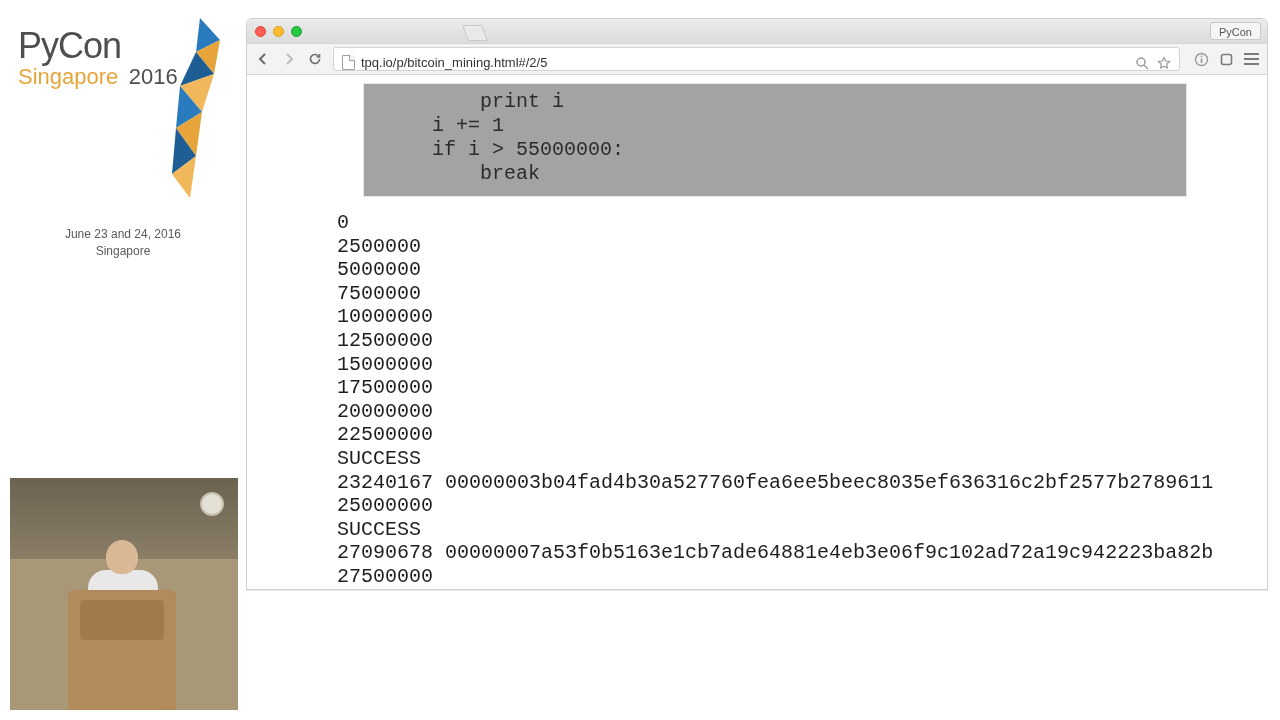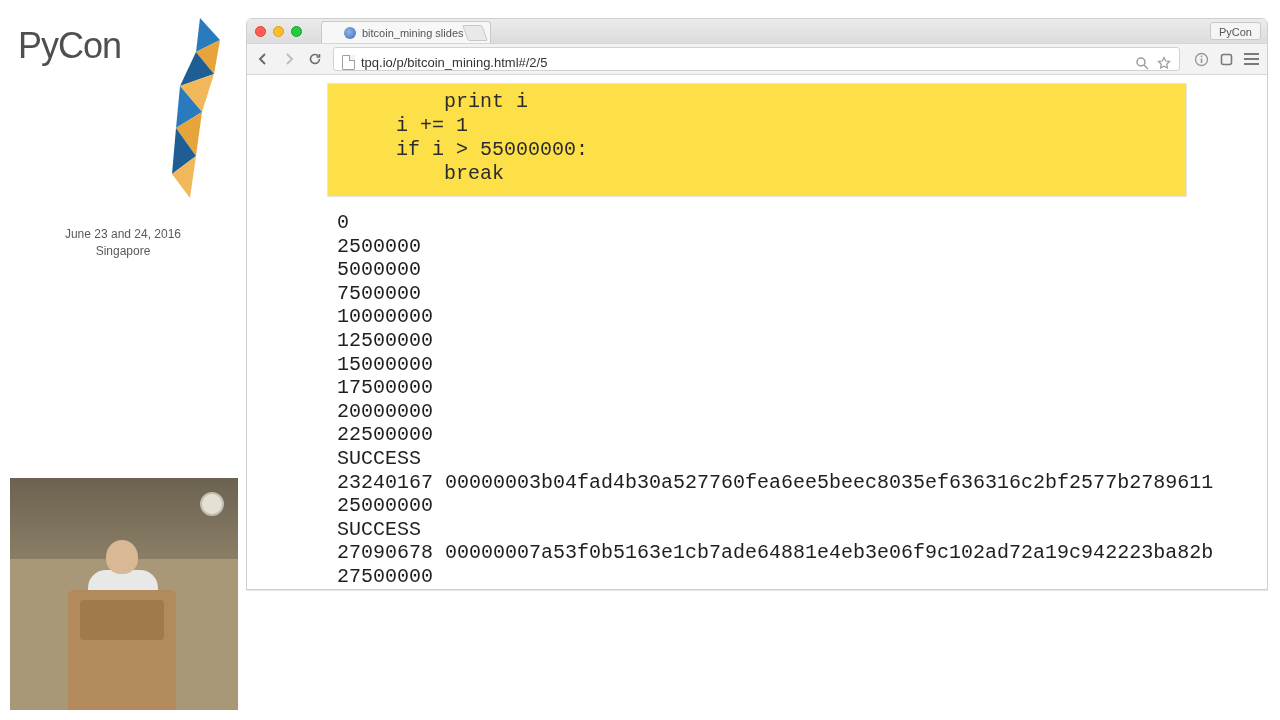--- a/index.html
+++ b/index.html
@@ -208,22 +208,22 @@
   .hamburger span{width:15px;height:2px;background:#7a7a7a;}
 
   
   .viewport {
     position:absolute;
     left:0; top:56px; right:0; bottom:0;
     overflow:hidden;
     background:#fff;
   }
   .codecell {
-    margin: 8px 80px 0 80px;
-    background:#fde047;
+    margin: 8px 80px 0 116px;
+    background:#a3a3a3;
     border:1px solid #e6e6e6;
     padding: 6px 0 10px 0;
   }
   .codecell pre {
     font-family: Menlo, Consolas, "Courier New", monospace;
     font-size: 20px;
     line-height: 1.2;
     color:#2c2c2c;
     white-space: pre;
     padding-left: 20px;
@@ -250,20 +250,24 @@
       <polygon points="32,2 52,24 28,36" fill="#2a7bbd"></polygon>
       <polygon points="52,24 28,36 46,58" fill="#e6a43a"></polygon>
       <polygon points="28,36 46,58 12,70" fill="#1f5e95"></polygon>
       <polygon points="46,58 12,70 34,96" fill="#f0b85a"></polygon>
       <polygon points="12,70 34,96 8,112" fill="#2a7bbd"></polygon>
       <polygon points="34,96 8,112 28,140" fill="#e6a43a"></polygon>
       <polygon points="8,112 28,140 4,158" fill="#1f5e95"></polygon>
       <polygon points="28,140 4,158 22,182" fill="#f0b85a"></polygon>
     </svg>
     <div class="logo-title">PyCon</div>
+    <div>
+      <span class="logo-sub">Singapore</span>
+      <span class="logo-year">2016</span>
+    </div>
   </div>
   <div class="conf-dates">
     <div>June 23 and 24, 2016</div>
     <div>Singapore</div>
   </div>
 
   <div class="speaker-thumb">
     <div class="wall-clock"></div>
     <div class="speaker-body"></div>
     <div class="speaker-head"></div>
@@ -273,25 +277,20 @@
 
 <div class="browser">
 
   <div class="titlebar">
     <div class="traffic">
       <div class="dot red"></div>
       <div class="dot yellow"></div>
       <div class="dot green"></div>
     </div>
 
-    <div class="tab">
-      <span class="favicon"></span>
-      <span>bitcoin_mining slides</span>
-      <span class="tab-close">×</span>
-    </div>
     <div class="newtab"></div>
 
     <div class="user-chip">PyCon</div>
   </div>
 
   <div class="toolbar">
     <div class="nav-ico">
       <svg width="14" height="14" viewBox="0 0 14 14">
           <path d="M9 2 4 7l5 5" fill="none" stroke="#6c6c6c" stroke-width="2"></path>
         </svg>

